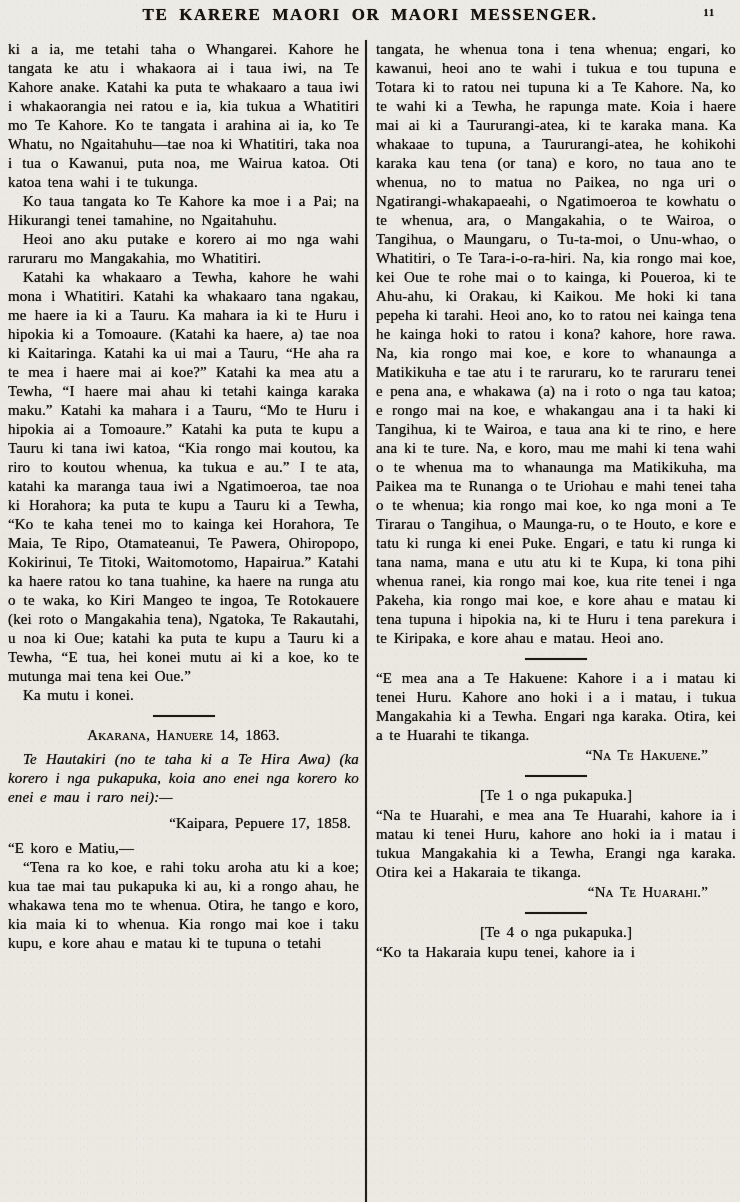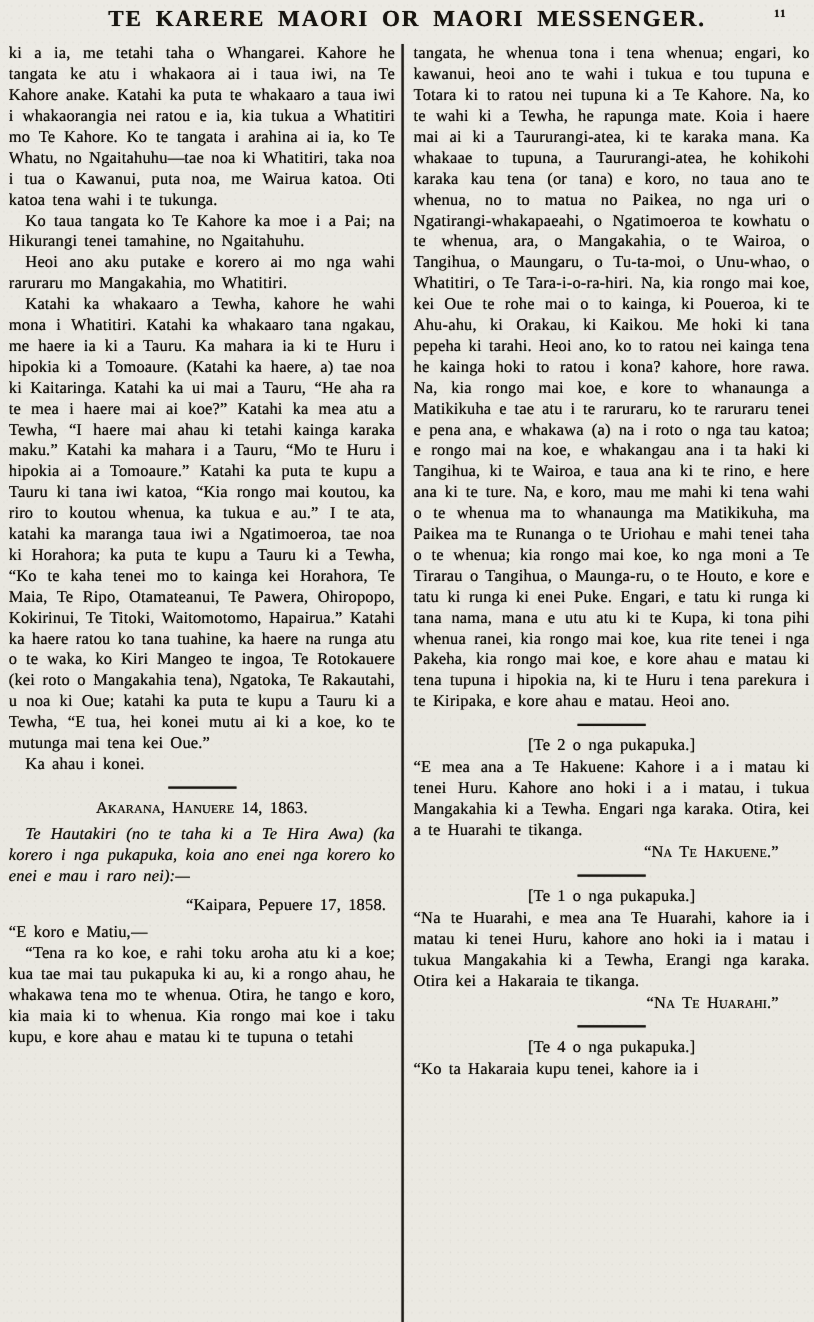--- a/index.html
+++ b/index.html
@@ -12,21 +12,21 @@
   .page {
     position:relative; width:740px; height:1202px; overflow:hidden;
     background:
       radial-gradient(rgba(40,35,25,0.045) 0.6px, transparent 0.9px),
       radial-gradient(rgba(40,35,25,0.035) 0.5px, transparent 0.8px),
       linear-gradient(180deg, #eceae4 0%, #e9e7e0 45%, #ebe9e2 100%);
     background-size: 13px 9px, 7px 11px, 100% 100%;
   }
   .header { position:absolute; top:5px; left:0; right:0; height:26px; }
   .masthead {
-    text-align:center; font-weight:bold; font-size:21px;
+    text-align:center; font-weight:bold; font-size:17px;
     letter-spacing:1.6px; word-spacing:5px;
     text-shadow:0 0 0.8px rgba(20,16,10,0.9);
   }
   .pagenum {
     position:absolute; right:25px; top:2px;
     font-weight:bold; font-size:10px; letter-spacing:1px;
     text-shadow:0 0 0.8px rgba(20,16,10,0.9);
   }
   .columns {
     position:absolute; top:40px; left:8px; right:4px; bottom:0;
@@ -80,35 +80,34 @@
     <div class="pagenum">11</div>
   </div>
 
   <div class="columns">
 
     <div class="col col-left">
       <p class="cont">ki a ia, me tetahi taha o Whangarei. Kahore he tangata ke atu i whakaora ai i taua iwi, na Te Kahore anake. Katahi ka puta te whakaaro a taua iwi i whakaorangia nei ratou e ia, kia tukua a Whatitiri mo Te Kahore. Ko te tangata i arahina ai ia, ko Te Whatu, no Ngaitahuhu—tae noa ki Whatitiri, taka noa i tua o Kawanui, puta noa, me Wairua katoa. Oti katoa tena wahi i te tukunga.</p>
       <p>Ko taua tangata ko Te Kahore ka moe i a Pai; na Hikurangi tenei tamahine, no Ngaitahuhu.</p>
       <p>Heoi ano aku putake e korero ai mo nga wahi raruraru mo Mangakahia, mo Whatitiri.</p>
       <p>Katahi ka whakaaro a Tewha, kahore he wahi mona i Whatitiri. Katahi ka whakaaro tana ngakau, me haere ia ki a Tauru. Ka mahara ia ki te Huru i hipokia ki a Tomoaure. (Katahi ka haere, a) tae noa ki Kaitaringa. Katahi ka ui mai a Tauru, “He aha ra te mea i haere mai ai koe?” Katahi ka mea atu a Tewha, “I haere mai ahau ki tetahi kainga karaka maku.” Katahi ka mahara i a Tauru, “Mo te Huru i hipokia ai a Tomoaure.” Katahi ka puta te kupu a Tauru ki tana iwi katoa, “Kia rongo mai koutou, ka riro to koutou whenua, ka tukua e au.” I te ata, katahi ka maranga taua iwi a Ngatimoeroa, tae noa ki Horahora; ka puta te kupu a Tauru ki a Tewha, “Ko te kaha tenei mo to kainga kei Horahora, Te Maia, Te Ripo, Otamateanui, Te Pawera, Ohiropopo, Kokirinui, Te Titoki, Waitomotomo, Hapairua.” Katahi ka haere ratou ko tana tuahine, ka haere na runga atu o te waka, ko Kiri Mangeo te ingoa, Te Rotokauere (kei roto o Mangakahia tena), Ngatoka, Te Rakautahi, u noa ki Oue; katahi ka puta te kupu a Tauru ki a Tewha, “E tua, hei konei mutu ai ki a koe, ko te mutunga mai tena kei Oue.”</p>
-      <p>Ka ahau i konei.</p>
+      <p>Ka mutu i konei.</p>
       <div class="rule"></div>
       <p class="date-heading">Akarana, Hanuere 14, 1863.</p>
       <p class="italic">Te Hautakiri (no te taha ki a Te Hira Awa) (ka korero i nga pukapuka, koia ano enei nga korero ko enei e mau i raro nei):—</p>
       <p class="letter-date">“Kaipara, Pepuere 17, 1858.</p>
       <p class="noindent gap-top">“E koro e Matiu,—</p>
       <p>“Tena ra ko koe, e rahi toku aroha atu ki a koe; kua tae mai tau pukapuka ki au, ki a rongo ahau, he whakawa tena mo te whenua. Otira, he tango e koro, kia maia ki to whenua. Kia rongo mai koe i taku kupu, e kore ahau e matau ki te tupuna o tetahi</p>
     </div>
 
     <div class="divider"></div>
 
     <div class="col col-right">
       <p class="cont">tangata, he whenua tona i tena whenua; engari, ko kawanui, heoi ano te wahi i tukua e tou tupuna e Totara ki to ratou nei tupuna ki a Te Kahore. Na, ko te wahi ki a Tewha, he rapunga mate. Koia i haere mai ai ki a Taururangi-atea, ki te karaka mana. Ka whakaae to tupuna, a Taururangi-atea, he kohikohi karaka kau tena (or tana) e koro, no taua ano te whenua, no to matua no Paikea, no nga uri o Ngatirangi-whakapaeahi, o Ngatimoeroa te kowhatu o te whenua, ara, o Mangakahia, o te Wairoa, o Tangihua, o Maungaru, o Tu-ta-moi, o Unu-whao, o Whatitiri, o Te Tara-i-o-ra-hiri. Na, kia rongo mai koe, kei Oue te rohe mai o to kainga, ki Poueroa, ki te Ahu-ahu, ki Orakau, ki Kaikou. Me hoki ki tana pepeha ki tarahi. Heoi ano, ko to ratou nei kainga tena he kainga hoki to ratou i kona? kahore, hore rawa. Na, kia rongo mai koe, e kore to whanaunga a Matikikuha e tae atu i te raruraru, ko te raruraru tenei e pena ana, e whakawa (a) na i roto o nga tau katoa; e rongo mai na koe, e whakangau ana i ta haki ki Tangihua, ki te Wairoa, e taua ana ki te rino, e here ana ki te ture. Na, e koro, mau me mahi ki tena wahi o te whenua ma to whanaunga ma Matikikuha, ma Paikea ma te Runanga o te Uriohau e mahi tenei taha o te whenua; kia rongo mai koe, ko nga moni a Te Tirarau o Tangihua, o Maunga-ru, o te Houto, e kore e tatu ki runga ki enei Puke. Engari, e tatu ki runga ki tana nama, mana e utu atu ki te Kupa, ki tona pihi whenua ranei, kia rongo mai koe, kua rite tenei i nga Pakeha, kia rongo mai koe, e kore ahau e matau ki tena tupuna i hipokia na, ki te Huru i tena parekura i te Kiripaka, e kore ahau e matau. Heoi ano.</p>
       <div class="rule"></div>
-      <p class="bracket-heading">[Te 2 o nga pukapuka.]</p>
       <p class="noindent">“E mea ana a Te Hakuene: Kahore i a i matau ki tenei Huru. Kahore ano hoki i a i matau, i tukua Mangakahia ki a Tewha. Engari nga karaka. Otira, kei a te Huarahi te tikanga.</p>
       <p class="sig">“Na Te Hakuene.”</p>
       <div class="rule"></div>
       <p class="bracket-heading">[Te 1 o nga pukapuka.]</p>
       <p class="noindent">“Na te Huarahi, e mea ana Te Huarahi, kahore ia i matau ki tenei Huru, kahore ano hoki ia i matau i tukua Mangakahia ki a Tewha, Erangi nga karaka. Otira kei a Hakaraia te tikanga.</p>
       <p class="sig">“Na Te Huarahi.”</p>
       <div class="rule"></div>
       <p class="bracket-heading">[Te 4 o nga pukapuka.]</p>
       <p class="noindent">“Ko ta Hakaraia kupu tenei, kahore ia i</p>
     </div>

